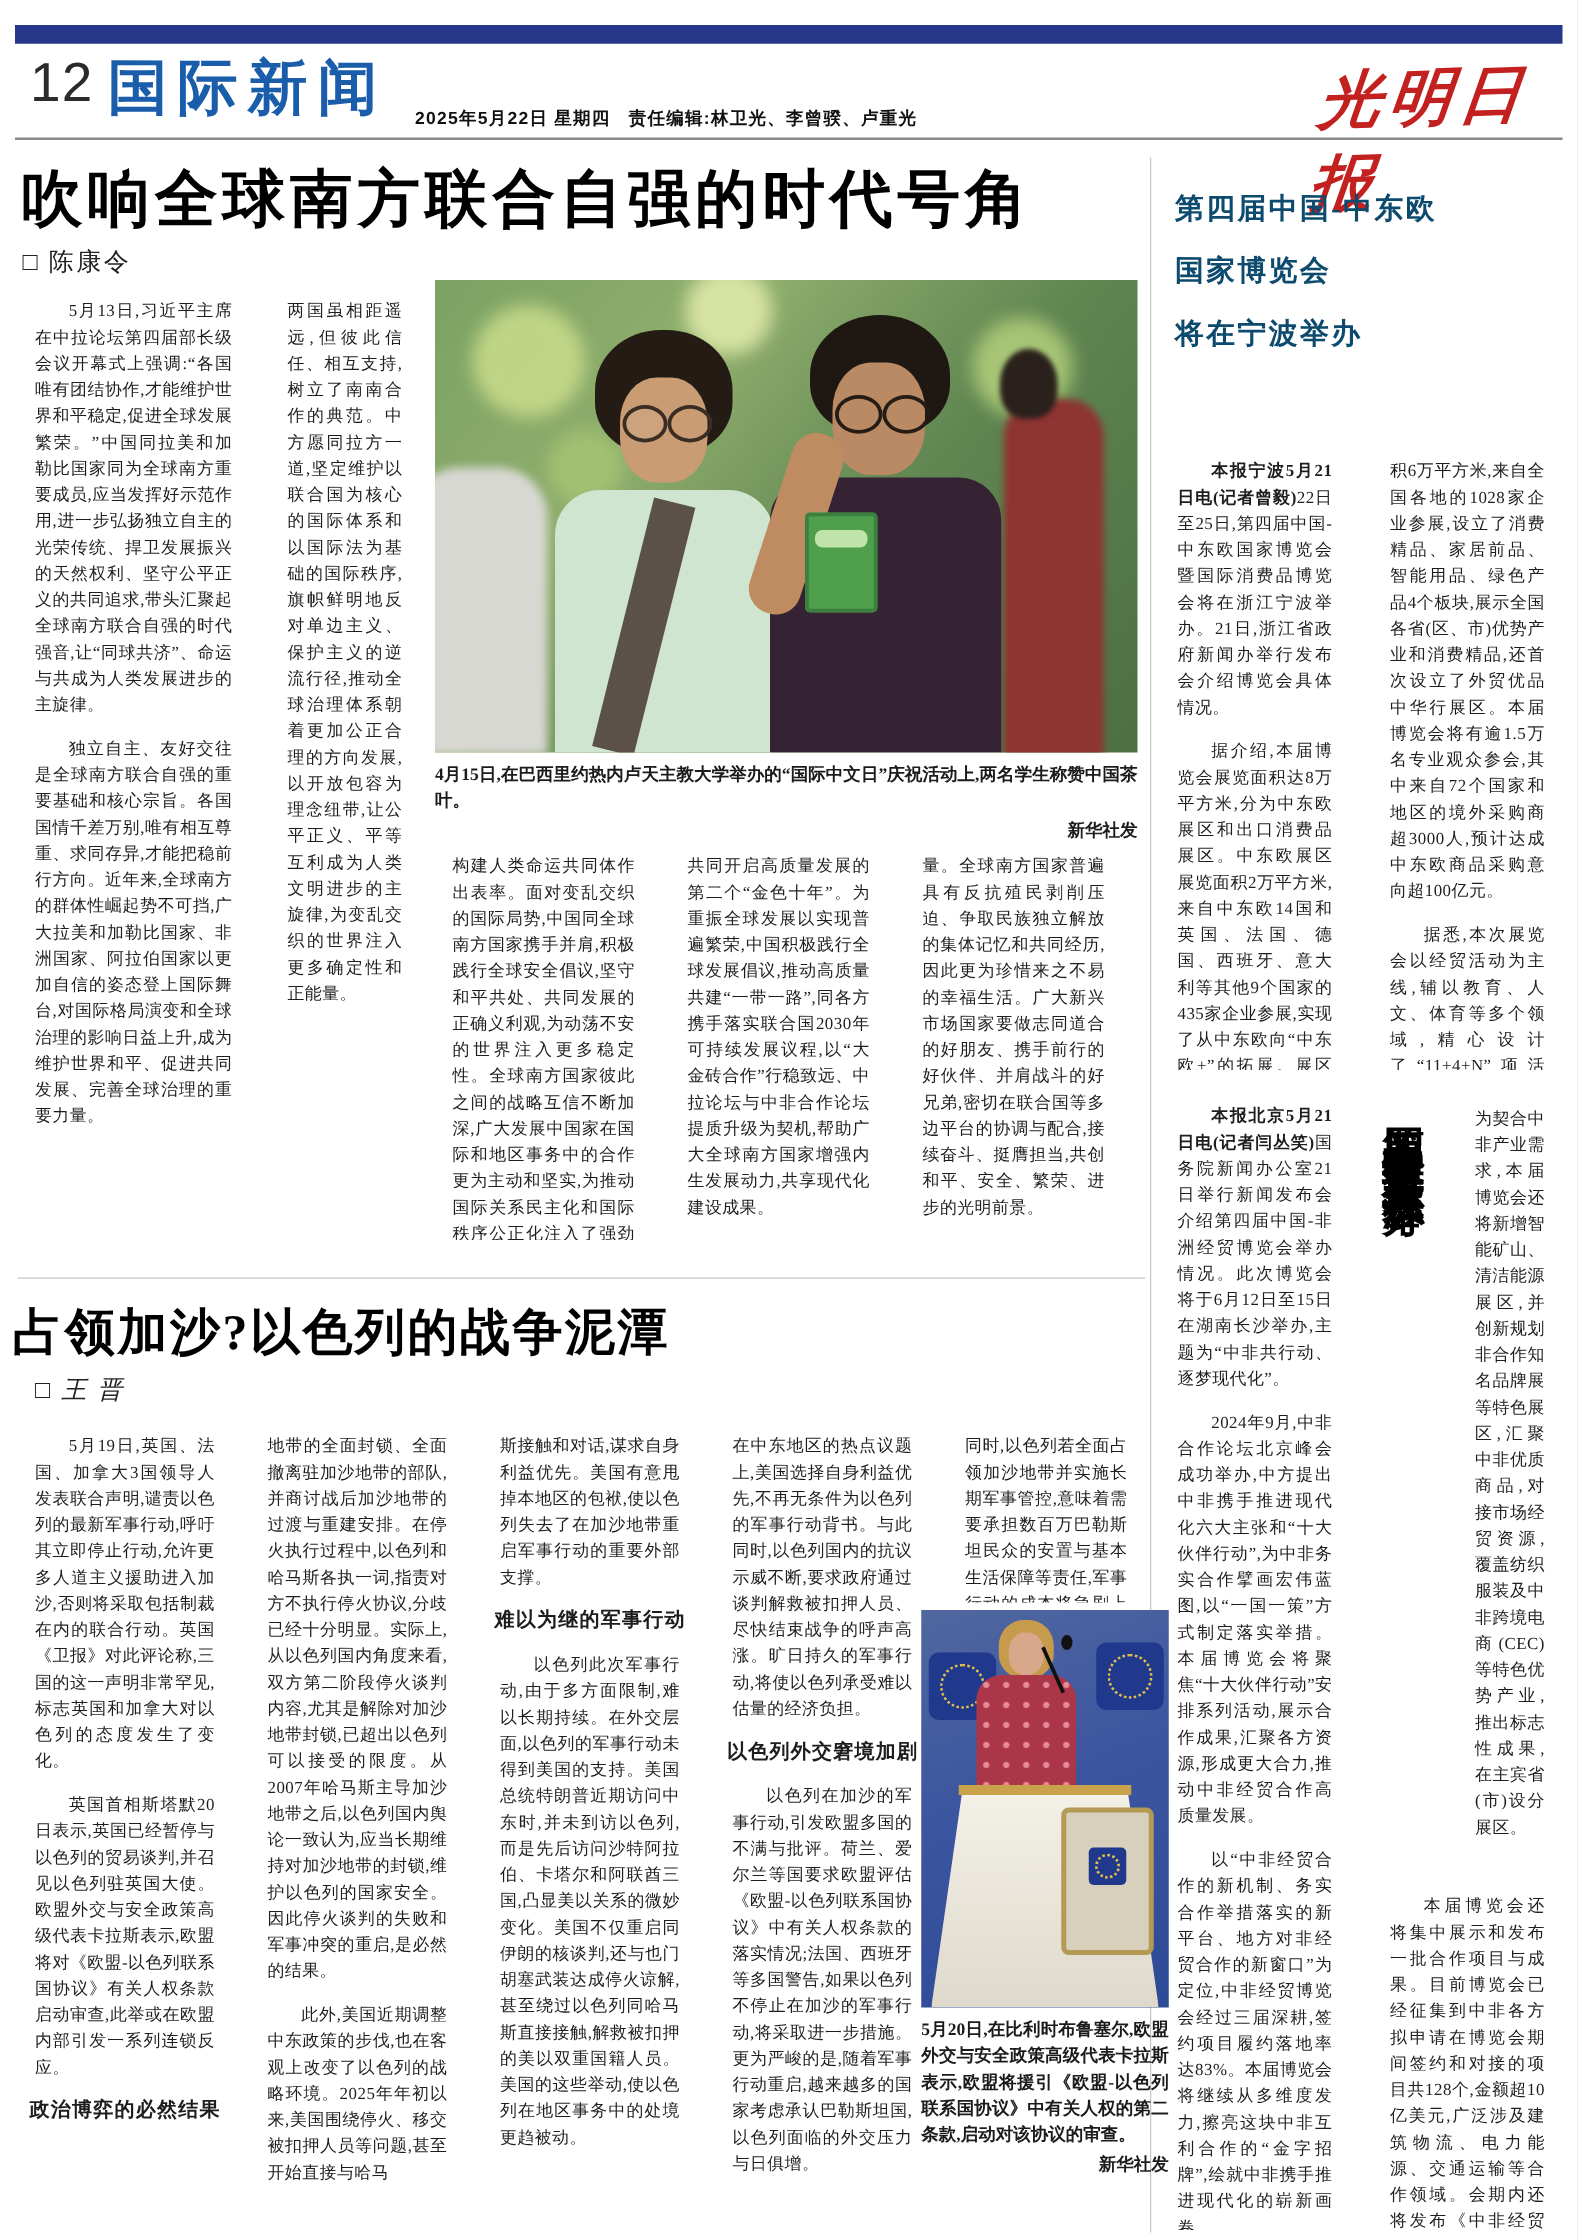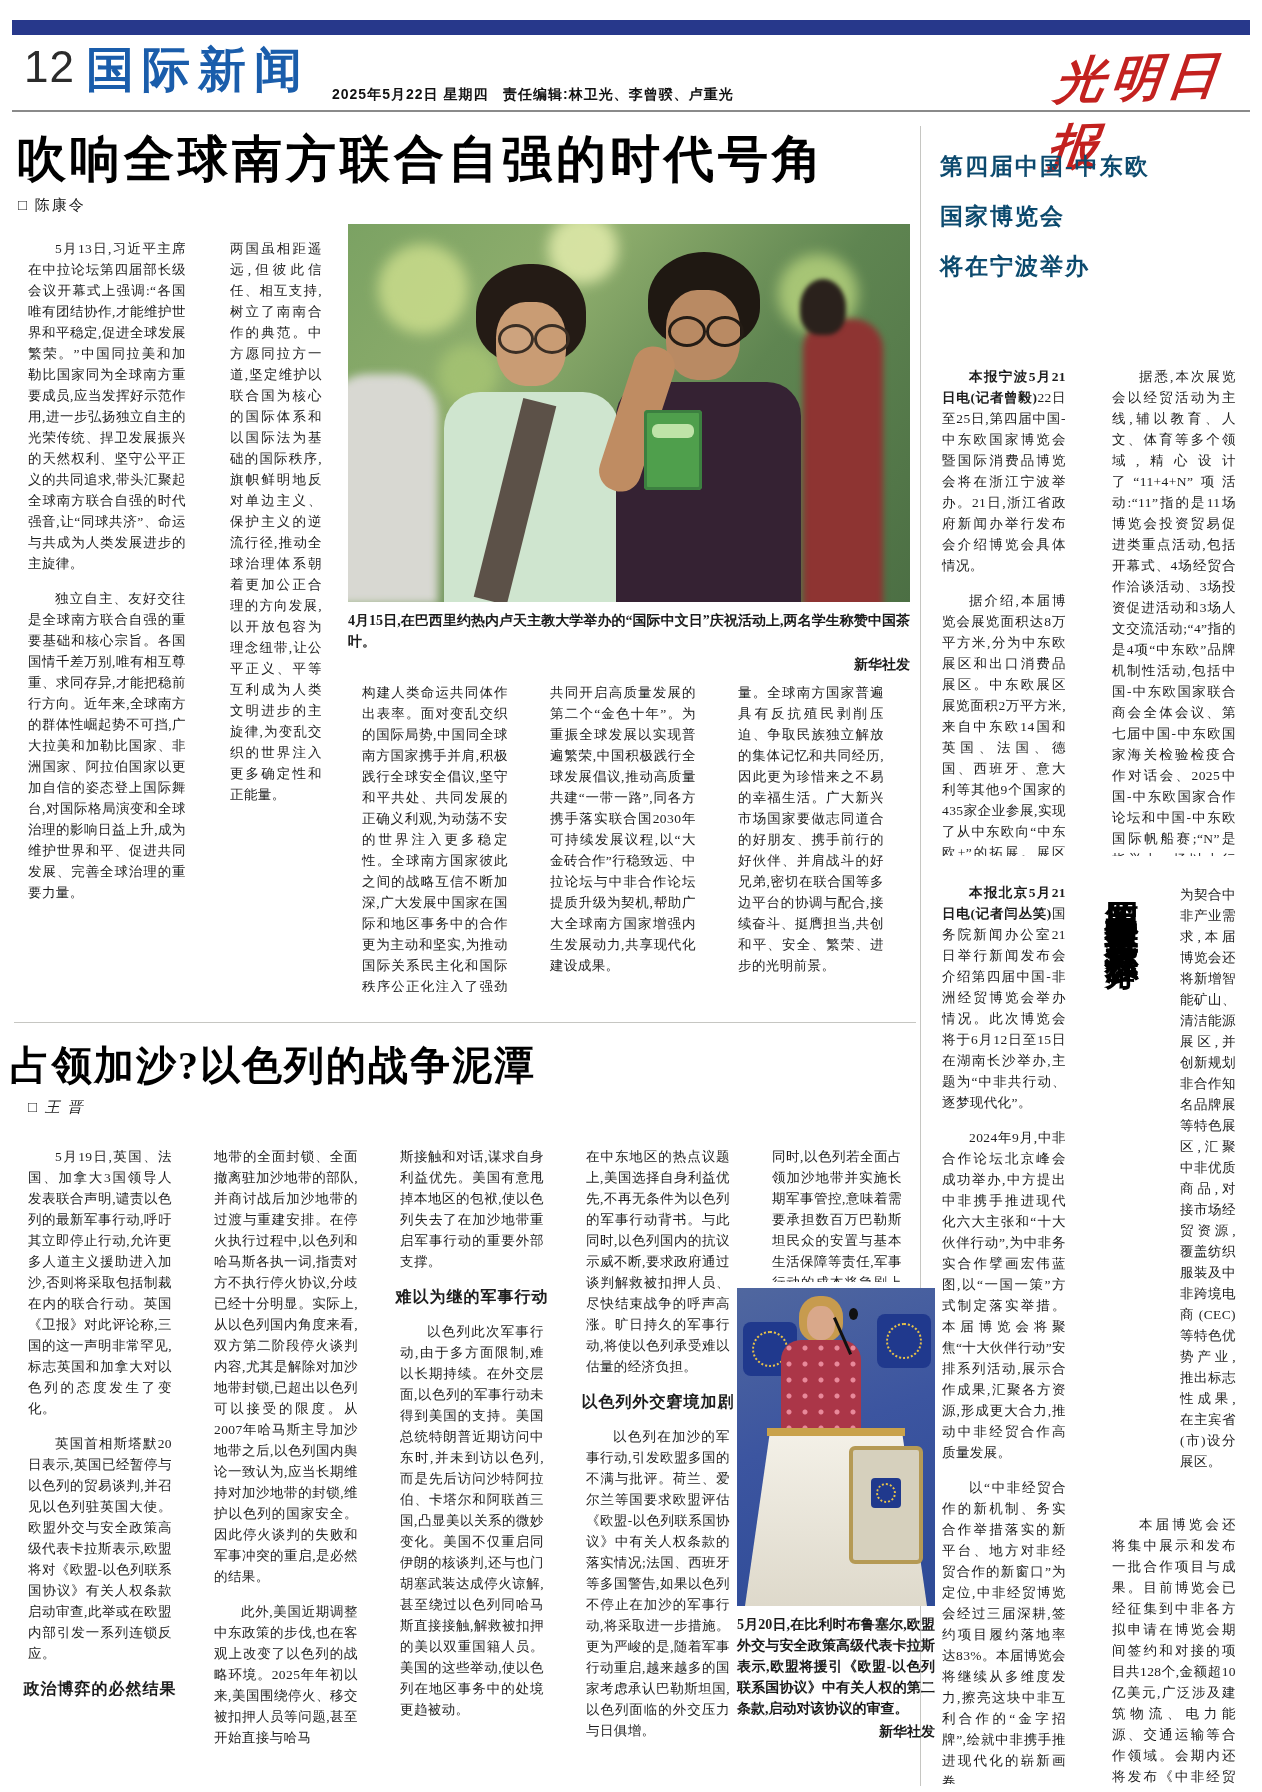--- a/index.html
+++ b/index.html
@@ -11,21 +11,21 @@
   .pagenum{font-family:"Liberation Sans",sans-serif;font-size:44px;color:#2b2b2b;letter-spacing:1px;}
   .section-title{font-family:"Liberation Sans",sans-serif;font-weight:bold;font-size:48px;color:#1a5dab;letter-spacing:8px;}
   .dateline{font-family:"Liberation Sans",sans-serif;font-size:14px;font-weight:bold;color:#111;letter-spacing:1px;}
   .masthead{font-family:"DejaVu Serif",serif;font-style:italic;font-weight:bold;font-size:50px;color:#c3211f;
             transform:skewX(-8deg) rotate(-2deg);letter-spacing:6px;}
   .hrule{background:#8a8a8a;height:2px;}
   .vrule{background:#c6c6c2;width:1px;}
   
   .headline-1{font-size:50px;font-weight:bold;color:#000;letter-spacing:4px;white-space:nowrap;}
   .headline-2{font-size:40px;font-weight:bold;color:#000;letter-spacing:2px;white-space:nowrap;}
-  .byline{font-size:15px;color:#222;letter-spacing:2px;text-align:center;}
+  .byline{font-size:20px;color:#222;letter-spacing:2px;text-align:center;}
   .rt-headline div{font-size:23px;font-weight:bold;line-height:50px;letter-spacing:2px;color:#0c4a6e;}
   .v-headline{writing-mode:vertical-rl;font-size:34px;font-weight:bold;letter-spacing:3px;color:#000;
               height:100%;margin:0 auto;}
   .col{font-size:13.5px;line-height:21px;text-align:justify;overflow:hidden;color:#1d1d1d;letter-spacing:0.4px;}
   .col p{margin:14px;text-indent:2em;}
   .col p.cont{text-indent:0;}
   .col .lead{font-weight:bold;}
   .col .attr{font-weight:bold;}
   .subhead{font-weight:bold;font-size:16px;text-align:center;text-indent:0 !important;margin:10px 0 !important;letter-spacing:1px;}
   .caption{font-size:14px;line-height:21px;text-align:justify;font-weight:bold;color:#1b1b1b;}
@@ -111,20 +111,21 @@
   <div class="abs rt-headline" style="left:940px;top:142px;width:318px;">
     <div>第四届中国-中东欧</div>
     <div>国家博览会</div>
     <div>将在宁波举办</div>
   </div>
   <div class="abs col" style="left:928px;top:352px;width:152px;height:504px;">
     <p><span class="lead">本报宁波5月21日电(记者曾毅)</span><span>22日至25日,第四届中国-中东欧国家博览会暨国际消费品博览会将在浙江宁波举办。21日,浙江省政府新闻办举行发布会介绍博览会具体情况。</span></p>
     <p>据介绍,本届博览会展览面积达8万平方米,分为中东欧展区和出口消费品展区。中东欧展区展览面积2万平方米,来自中东欧14国和英国、法国、德国、西班牙、意大利等其他9个国家的435家企业参展,实现了从中东欧向“中东欧+”的拓展。展区分4个板块展示:涌动精彩板块主要设置了主宾国、主题省和浙江省形象展区;数智中东欧板块集聚人工智能与智能制造领域前沿技术与创新应用场景;魅力中东欧板块通过中东欧书店、中国-中欧班列展厅,展现中国与中东欧多元并蓄文化艺术的独特魅力;精品中东欧板块通过沉浸式空间搭建、匠人工艺实演等形式,展示中东欧特色农副产品及日用消费品。出口消费品展区展览面</p>
   </div>
   <div class="abs col" style="left:1098px;top:352px;width:152px;height:504px;">
+    <p class="cont">积6万平方米,来自全国各地的1028家企业参展,设立了消费精品、家居前品、智能用品、绿色产品4个板块,展示全国各省(区、市)优势产业和消费精品,还首次设立了外贸优品中华行展区。本届博览会将有逾1.5万名专业观众参会,其中来自72个国家和地区的境外采购商超3000人,预计达成中东欧商品采购意向超100亿元。</p>
     <p>据悉,本次展览会以经贸活动为主线,辅以教育、人文、体育等多个领域,精心设计了“11+4+N”项活动:“11”指的是11场博览会投资贸易促进类重点活动,包括开幕式、4场经贸合作洽谈活动、3场投资促进活动和3场人文交流活动;“4”指的是4项“中东欧”品牌机制性活动,包括中国-中东欧国家联合商会全体会议、第七届中国-中东欧国家海关检验检疫合作对话会、2025中国-中东欧国家合作论坛和中国-中东欧国际帆船赛;“N”是指举办N场以上行业、分国别、“小而实”“小而精”“小而美”专场对接活动,全方位、多层次挖掘合作机遇。</p>
   </div>
 
   <div class="abs col" style="left:928px;top:868px;width:152px;height:916px;">
     <p><span class="lead">本报北京5月21日电(记者闫丛笑)</span><span>国务院新闻办公室21日举行新闻发布会介绍第四届中国-非洲经贸博览会举办情况。此次博览会将于6月12日至15日在湖南长沙举办,主题为“中非共行动、逐梦现代化”。</span></p>
     <p>2024年9月,中非合作论坛北京峰会成功举办,中方提出中非携手推进现代化六大主张和“十大伙伴行动”,为中非务实合作擘画宏伟蓝图,以“一国一策”方式制定落实举措。本届博览会将聚焦“十大伙伴行动”安排系列活动,展示合作成果,汇聚各方资源,形成更大合力,推动中非经贸合作高质量发展。</p>
     <p>以“中非经贸合作的新机制、务实合作举措落实的新平台、地方对非经贸合作的新窗口”为定位,中非经贸博览会经过三届深耕,签约项目履约落地率达83%。本届博览会将继续从多维度发力,擦亮这块中非互利合作的“金字招牌”,绘就中非携手推进现代化的崭新画卷。</p>
     <p>据了解,本届中非经贸博览会将邀请刚果(布)、肯尼亚、纳米比亚、南非、尼日利亚等5个非洲国家作为主宾国,湖北省、重庆市作为主宾省(市)。5个非洲主宾国将搭建特装展位,800多个非洲特色产品亮相,集中展示本国形象与特色产品。首次设置的中非合作知名品牌展,将助力中国企业扩大在非影响力。截至目前,已有包括44个非洲国家、6个国际组织,国内23个省区市和2800多家中非企业、商协会、金融机构等超1.2万名嘉宾参会,主展馆长沙国际会展中心共规划“六馆一区”,展览面积约6万平方米。</p>
   </div>
   <div class="abs" style="left:1092px;top:874px;width:58px;height:612px;">

